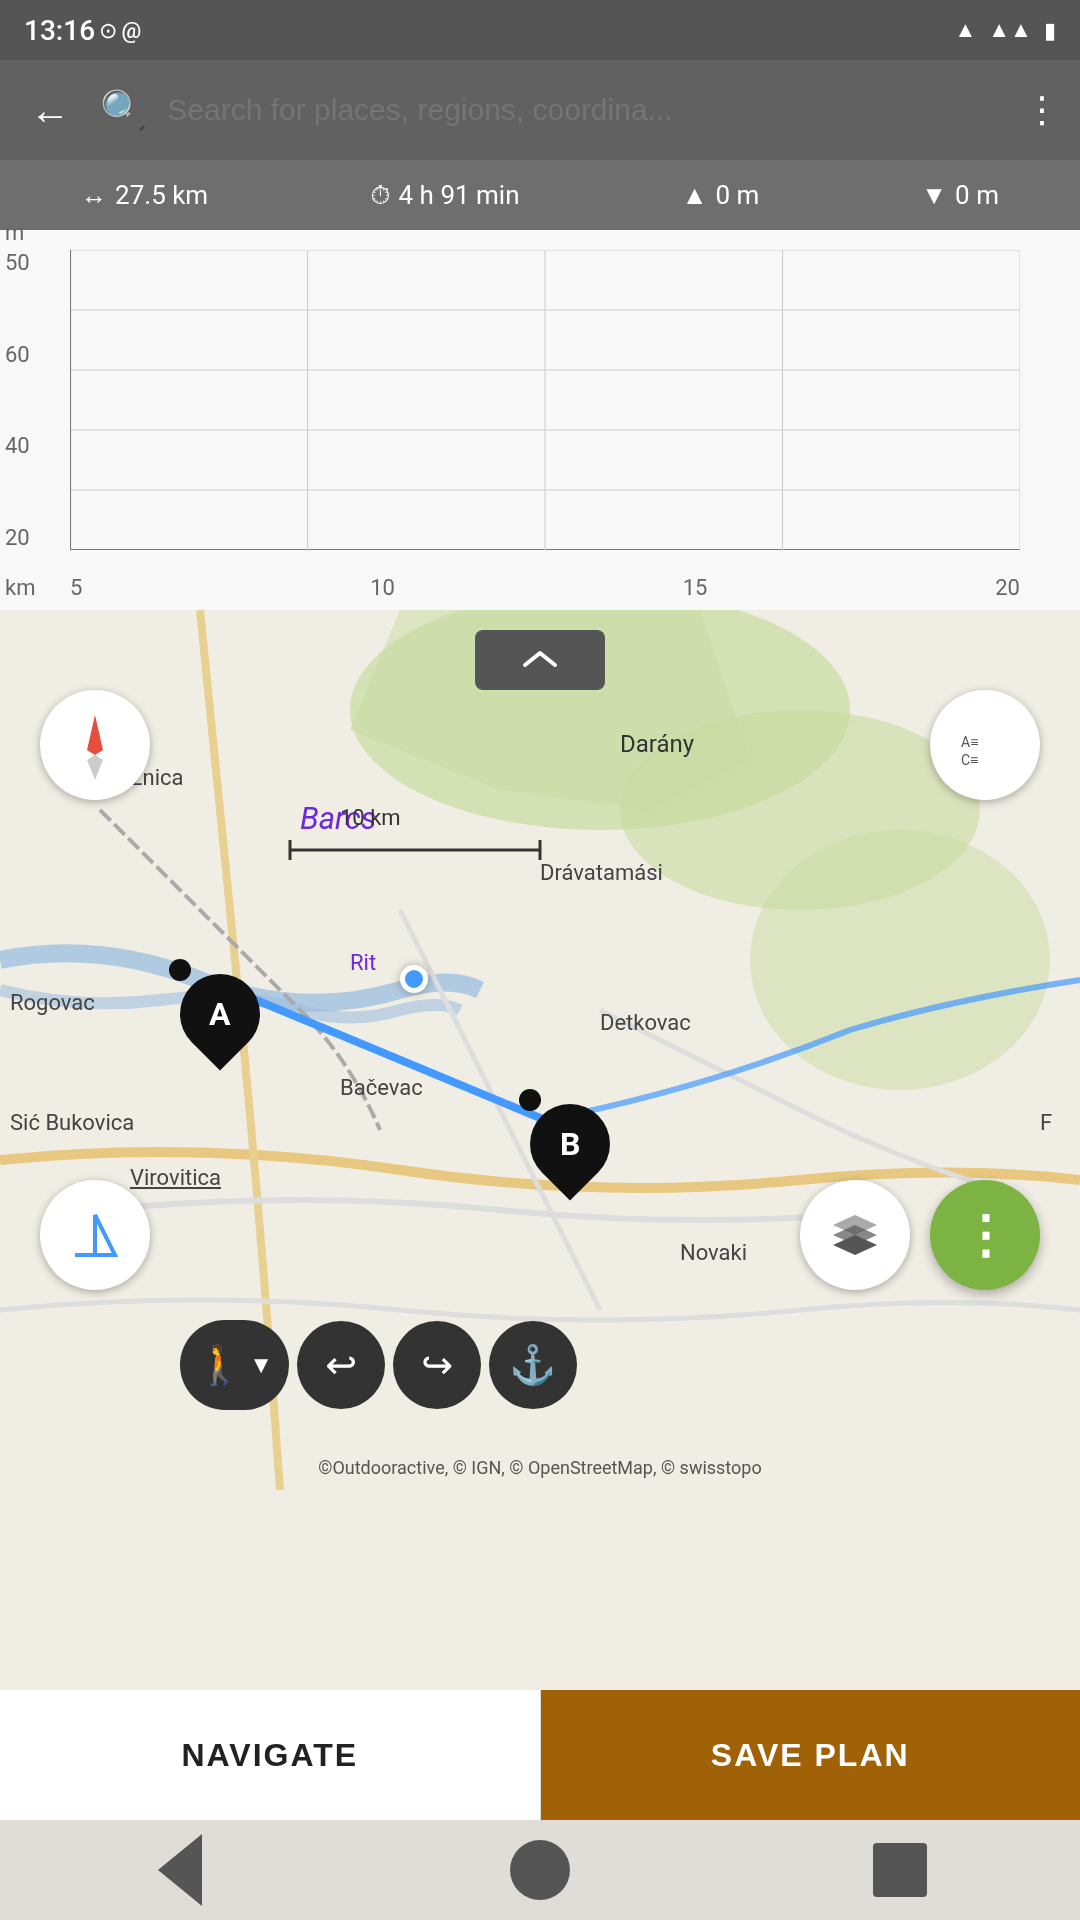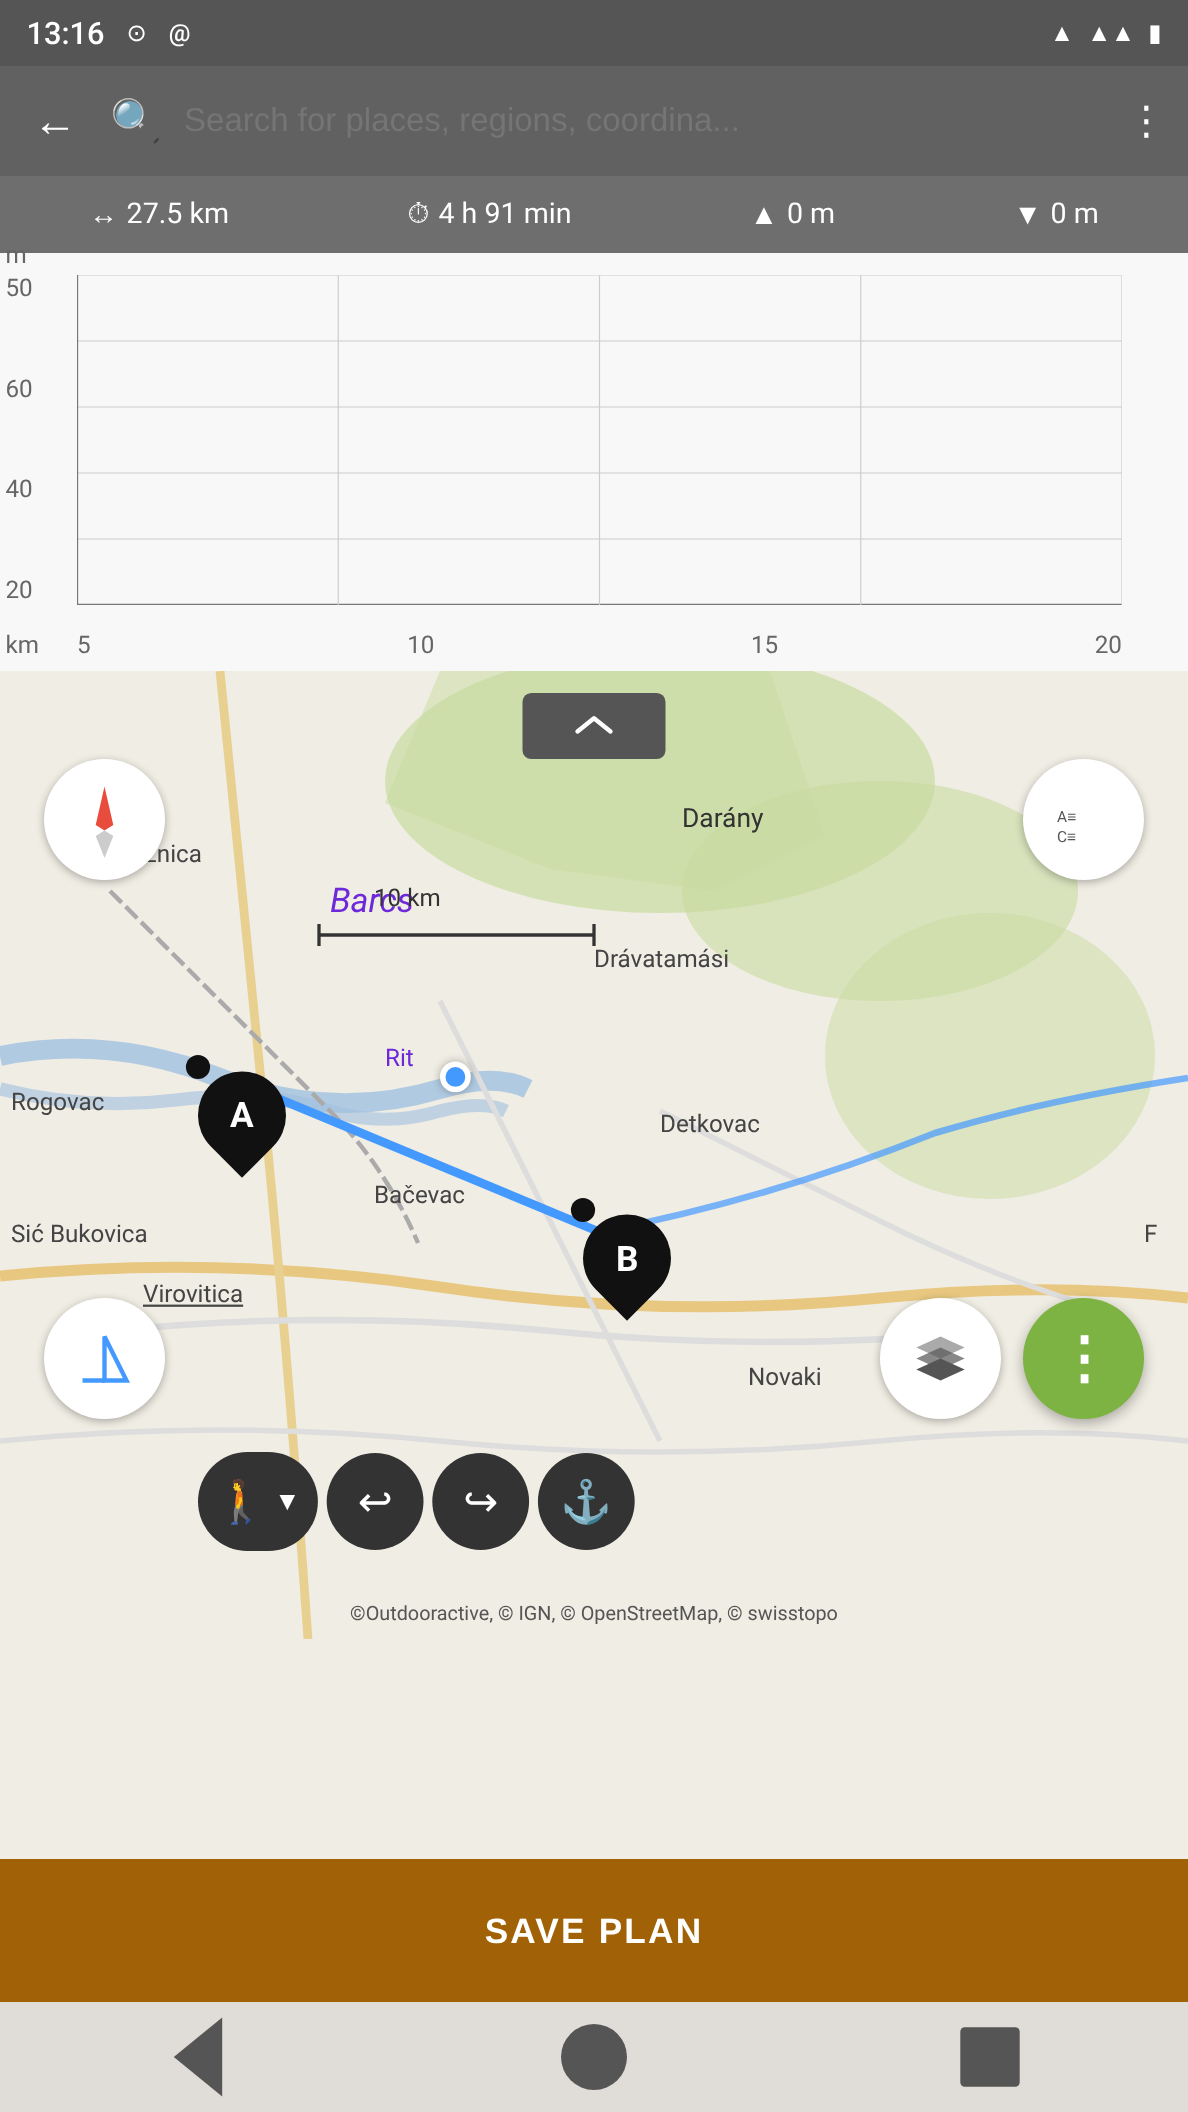--- a/index.html
+++ b/index.html
@@ -21,21 +21,21 @@
       display: flex;
       align-items: center;
       justify-content: space-between;
       padding: 0 24px;
       color: #fff;
       font-size: 28px;
       font-weight: 500;
       z-index: 100;
       position: relative;
     }
-    .status-bar-left { display: flex; align-items: center; gap: 20px; }
+    .status-bar-left { display: flex; align-items: center; gap: 4px; }
     .status-bar-right { display: flex; align-items: center; gap: 12px; }
     .status-icon { font-size: 22px; }
 
     
     .search-bar {
       width: 100%;
       height: 100px;
       background: #616161;
       display: flex;
       align-items: center;
@@ -613,20 +613,21 @@
     </div>
     <div class="toolbar-redo-btn">
       <span style="color:#fff;font-size:38px;">⚓</span>
     </div>
   </div>
 
   <div class="map-copyright">©Outdooractive, © IGN, © OpenStreetMap, © swisstopo</div>
 </div>
 
 <div class="bottom-actions">
+  <button class="btn-navigate">NAVIGATE</button>
   <button class="btn-save">SAVE PLAN</button>
 </div>
 
 <div class="nav-bar">
   <div class="nav-btn">
     <div class="nav-triangle" style="transform: rotate(-90deg); border-bottom-color:#555;"></div>
   </div>
   <div class="nav-btn">
     <div class="nav-circle"></div>
   </div>

